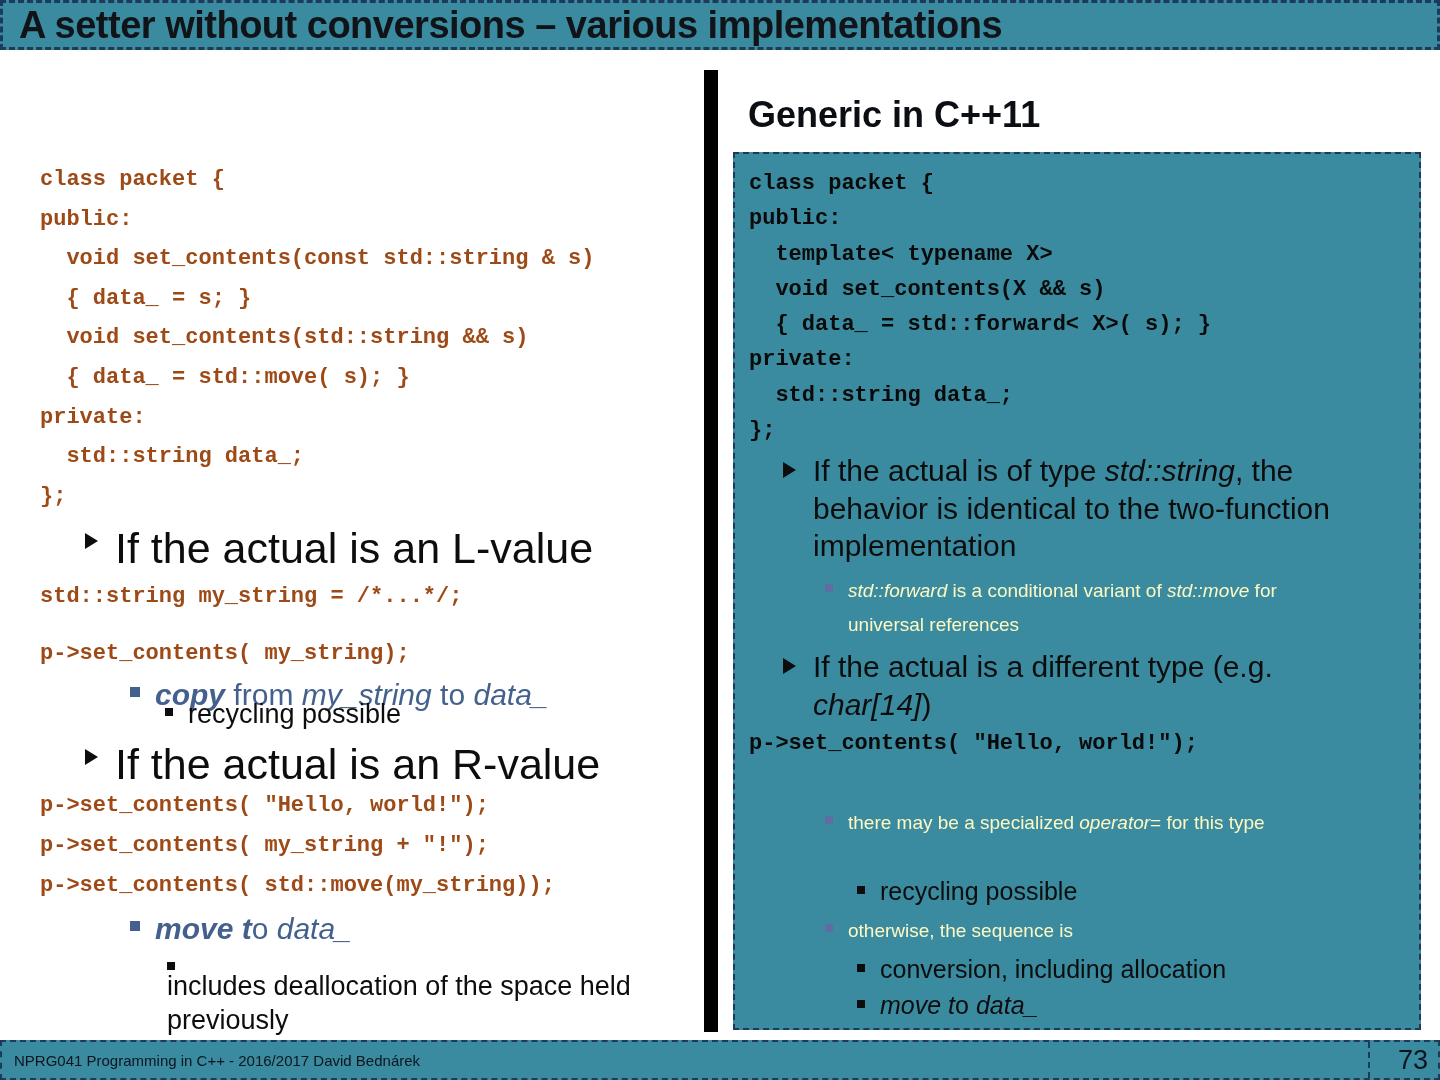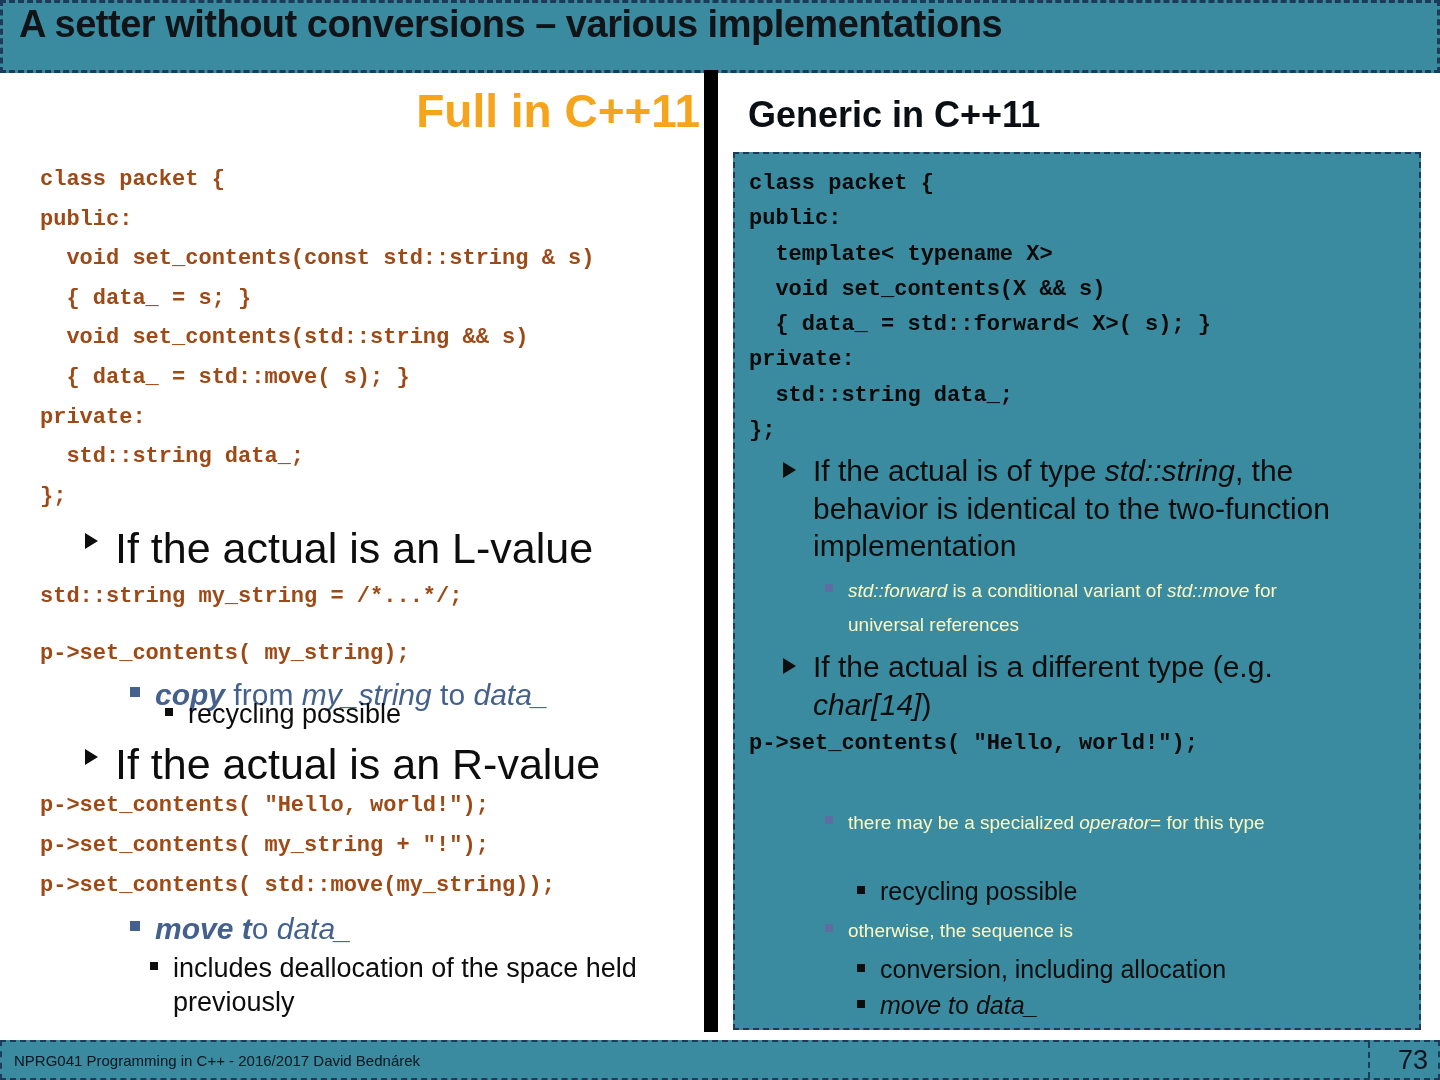--- a/index.html
+++ b/index.html
@@ -2,23 +2,23 @@
 <html><head>
 <meta charset="utf-8">
 <style>
   html,body{margin:0;padding:0;background:#ffffff;}
   .slide{
     position:relative;width:1440px;height:1080px;background:#ffffff;overflow:hidden;
     font-family:"Liberation Sans",sans-serif;color:#0d0d0d;
   }
   
   .titlebar{
-    position:absolute;left:0;top:0;width:1440px;height:73px;box-sizing:border-box;
+    position:absolute;left:0;top:0;width:1440px;height:50px;box-sizing:border-box;
     background:#3a8b9f;border:3px dashed #1e3a5a;
-    display:flex;align-items:flex-start;
+    display:flex;align-items:flex-end;
   }
   .titlebar .title{font-size:38px;font-weight:bold;letter-spacing:-0.5px;padding-left:16px;color:#101418;}
   
   .footer{
     position:absolute;left:0;top:1040px;width:1440px;height:40px;box-sizing:border-box;
     background:#3a8b9f;border:2px dashed #1e3a5a;display:flex;
   }
   .footer .course{flex:1;display:flex;align-items:center;padding-left:12px;font-size:15px;color:#0d1520;}
   .footer .pagecell{
     width:70px;box-sizing:border-box;border-left:2px dashed #1e3a5a;
@@ -75,21 +75,20 @@
 <body>
 
 <div class="slide">
 
   <header class="titlebar">
     <span class="title">A setter without conversions – various implementations</span>
   </header>
 
   <div class="col-divider"></div>
 
-  <div class="left-heading">Full in C++11</div>
 
   <pre class="code brown" style="top:160px;left:40px;">class packet {
 public:
   void set_contents(const std::string &amp; s)
   { data_ = s; }
   void set_contents(std::string &amp;&amp; s)
   { data_ = std::move( s); }
 private:
   std::string data_;
 };</pre>
@@ -119,21 +118,21 @@
 
   <pre class="code brown" style="top:786px;left:40px;line-height:40px;">p-&gt;set_contents( "Hello, world!");
 p-&gt;set_contents( my_string + "!");
 p-&gt;set_contents( std::move(my_string));</pre>
 
   <div class="bullet b-blue" style="top:910px;left:130px;">
     <span class="sq blue"></span>
     <span><span class="run-bi">move t</span><span>o </span><span class="run-i">data_</span></span>
   </div>
 
-  <div class="bullet b-sub" style="top:952px;left:150px;width:520px;">
+  <div class="bullet b-sub" style="top:952px;left:167px;width:520px;flex-direction:column;">
     <span class="sq black sm"></span>
     <span>includes deallocation of the space held previously</span>
   </div>
 
   <div class="right-heading">Generic in C++11</div>
 
   <div class="genbox">
 
     <pre class="code black" style="top:12px;left:14px;">class packet {
 public:

